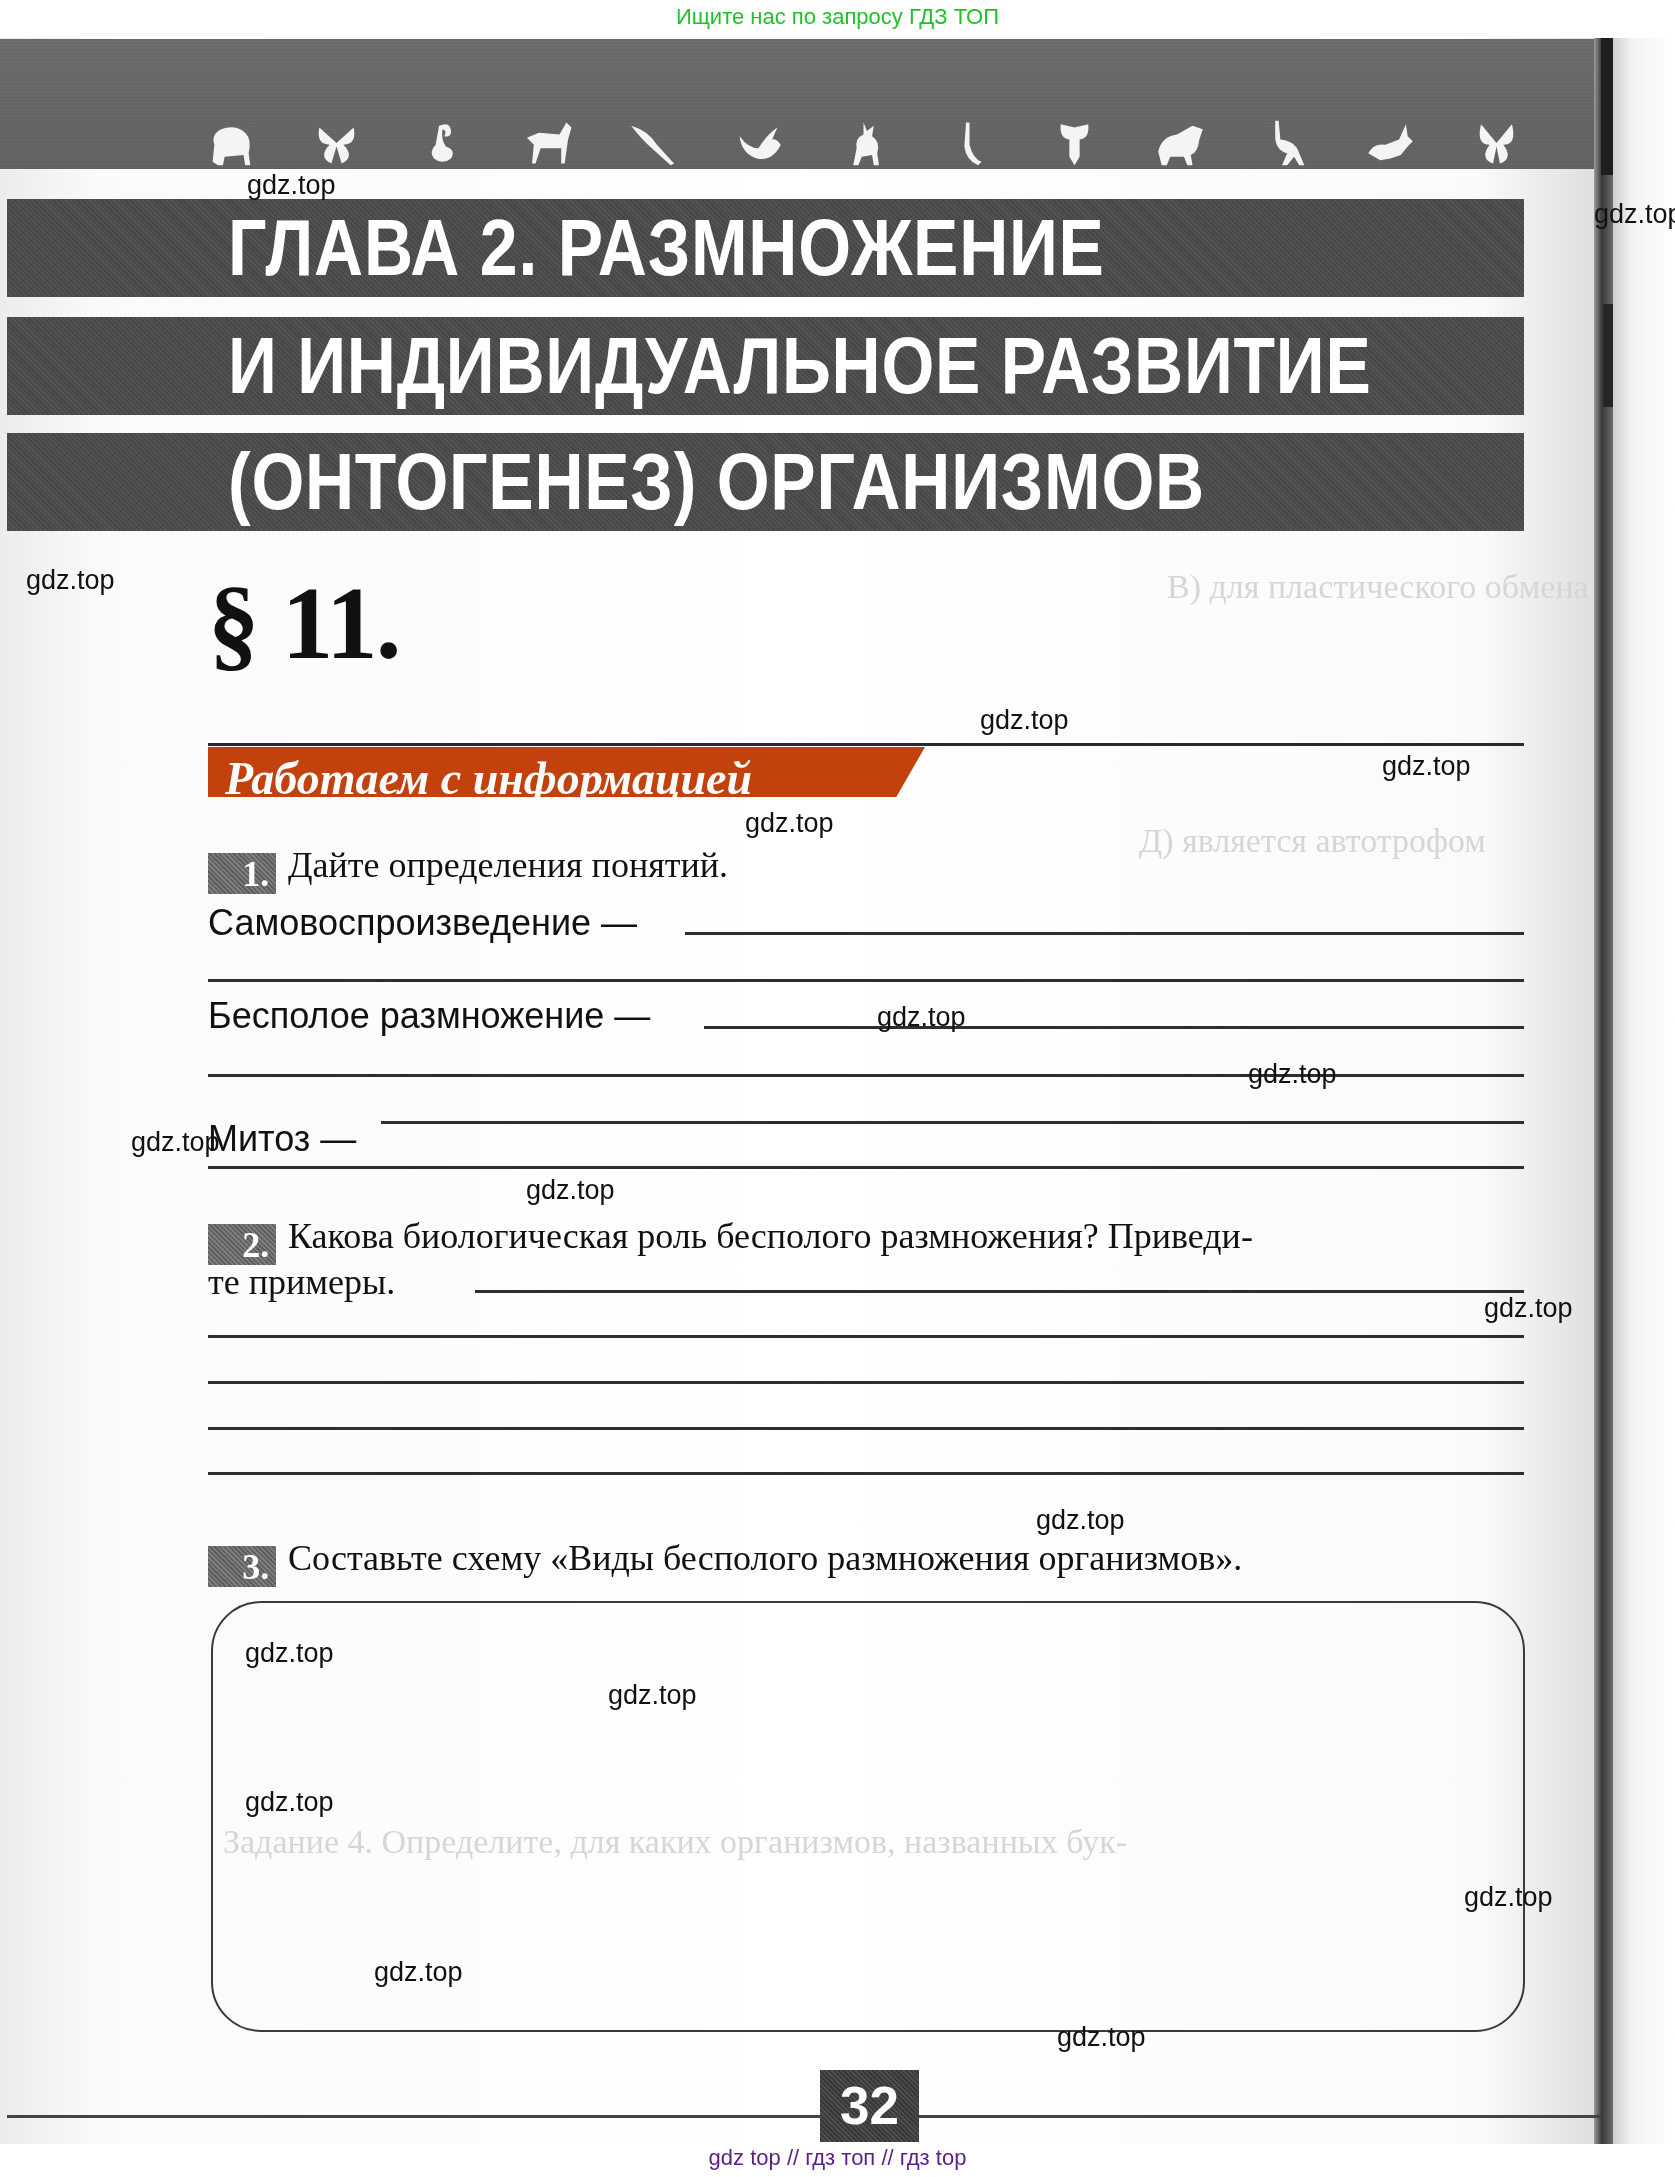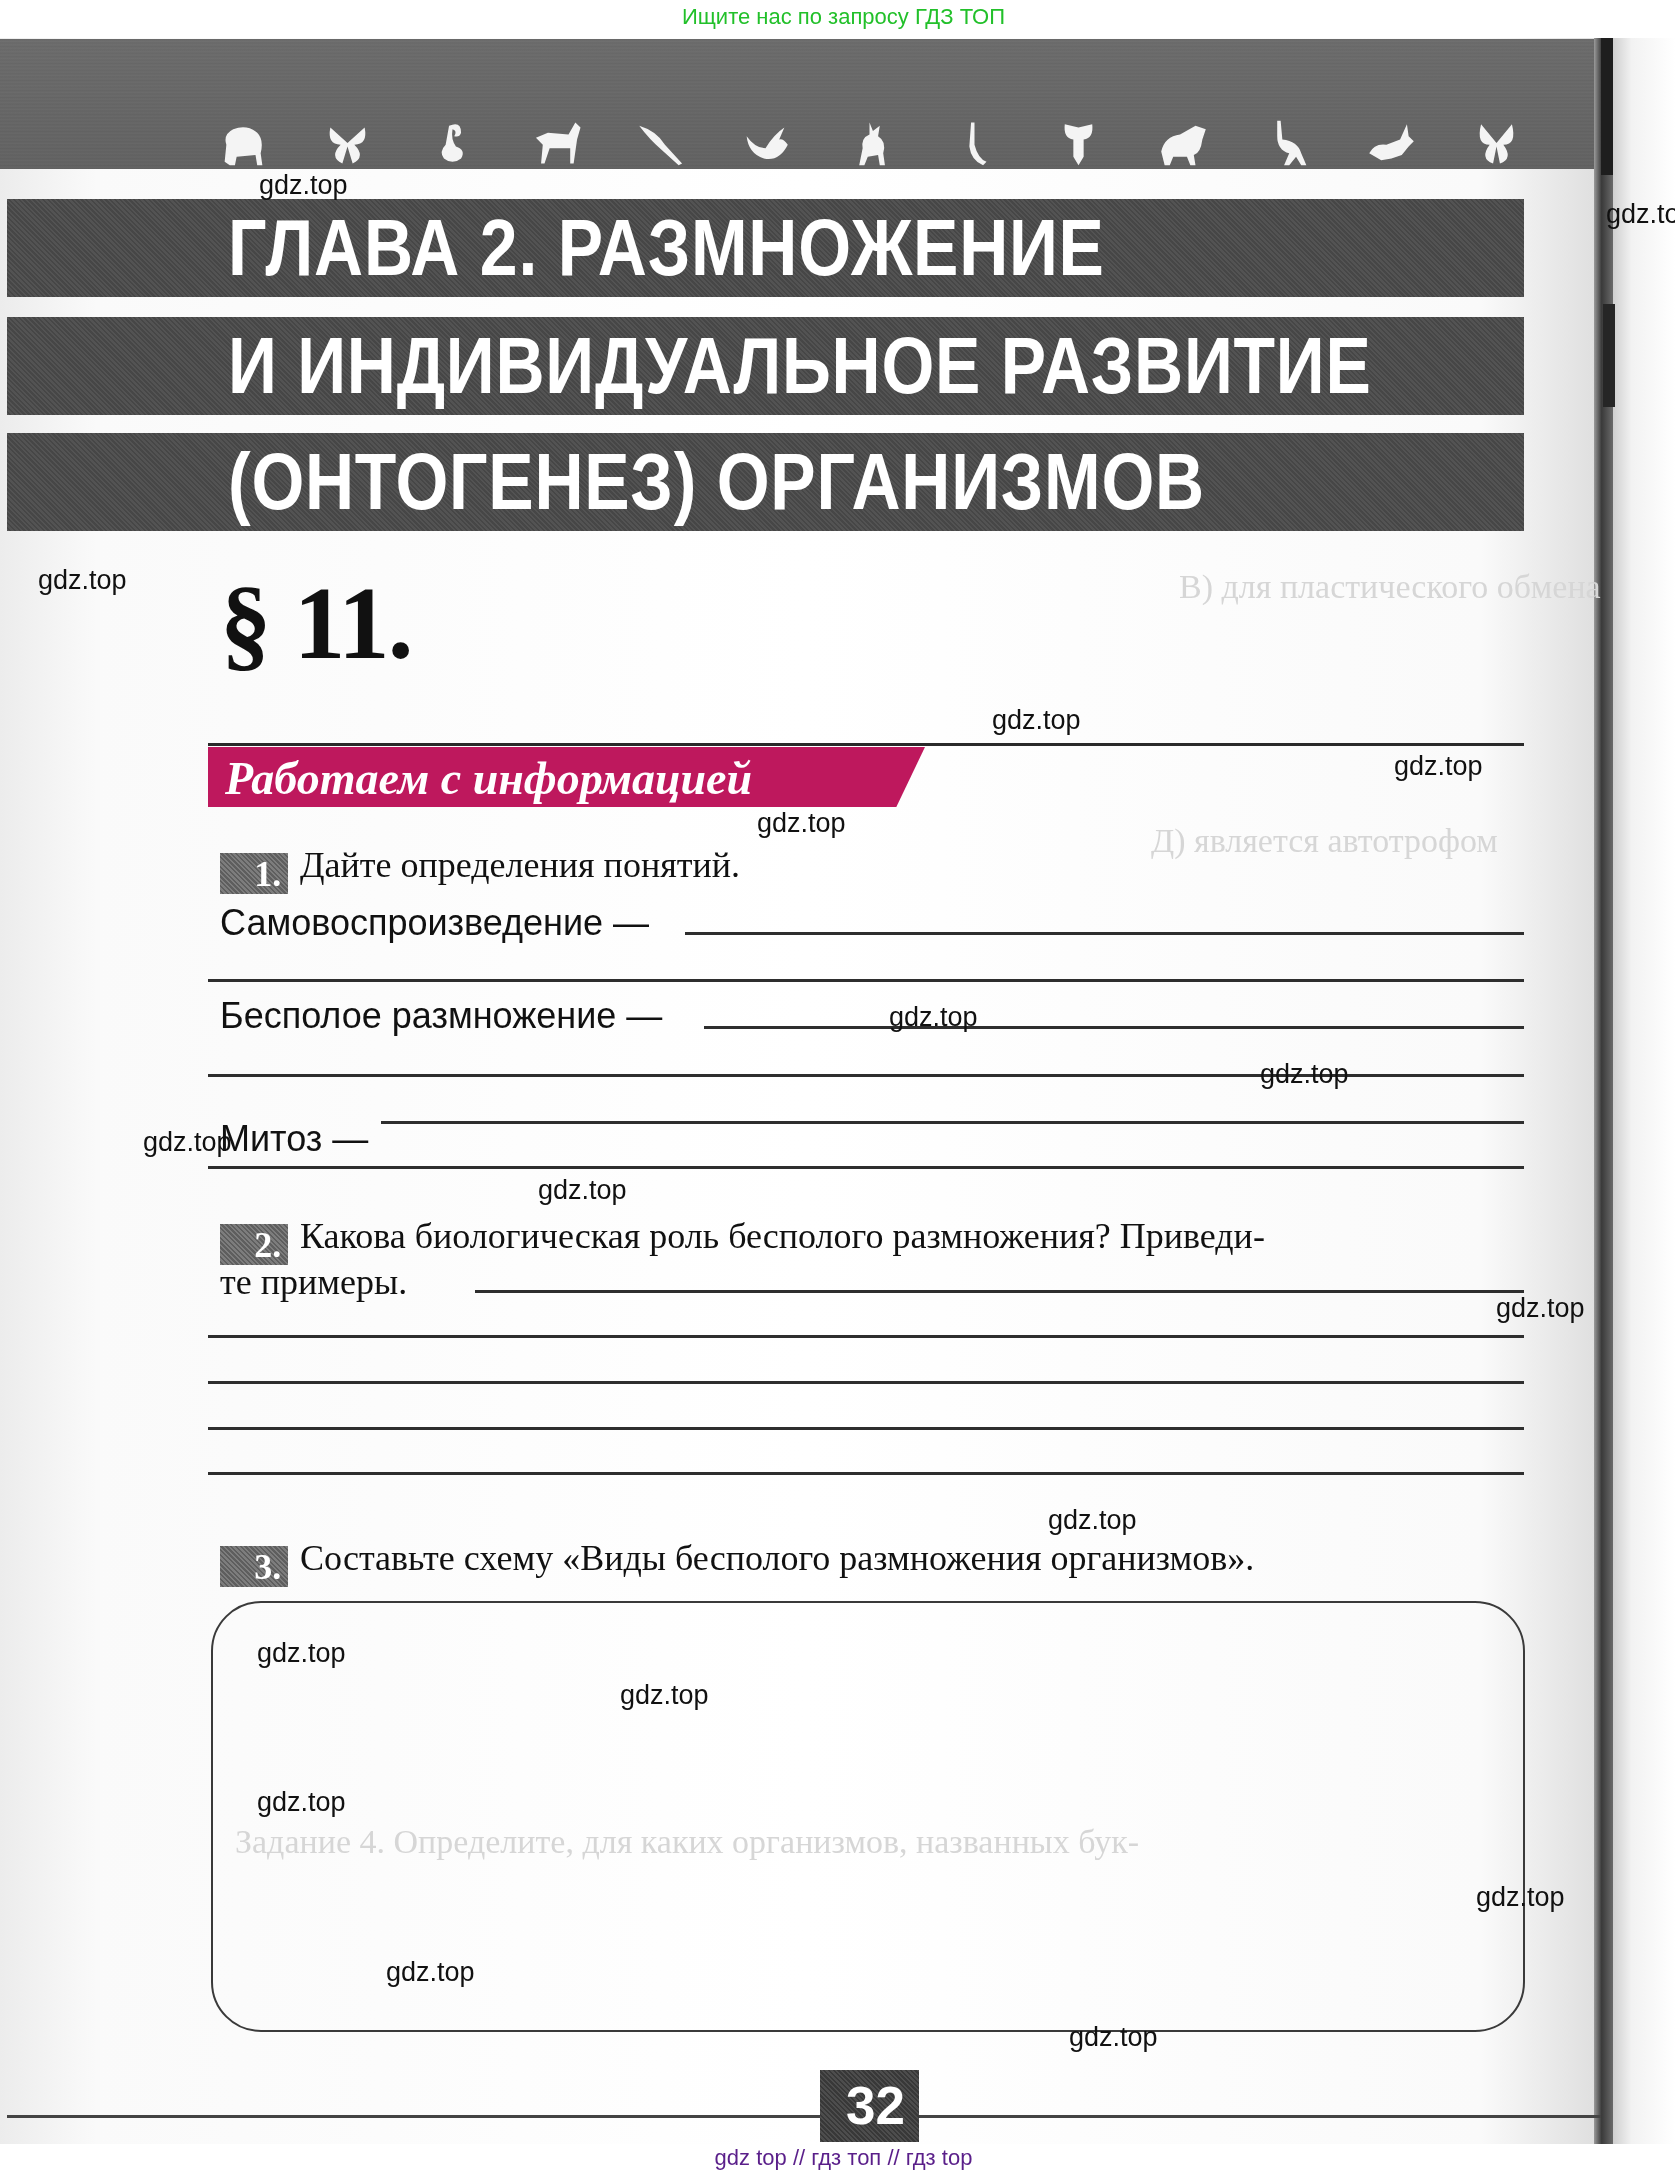--- a/index.html
+++ b/index.html
@@ -1,19 +1,19 @@
 <!DOCTYPE html>
 <html style="font-size:13.7px"><head>
 <meta charset="utf-8">
 <style>
   * { box-sizing: border-box; margin: 0; padding: 0; }
   html, body { width: 1675px; height: 2178px; background: #ffffff; overflow: hidden; }
   body { position: relative; font-family: "Liberation Serif", serif; color: #1a1a1a; }
 
-  .abs { position: absolute; padding-left: 12px; }
+  .abs { position: absolute; }
 
   .top-banner { left: 0; top: 0; width: 1675px; height: 38px; text-align: center;
     font-family: "Liberation Sans", sans-serif; font-size: 22px; color: #22c02a; line-height: 34px; }
 
   .page { left: 0; top: 38px; width: 1609px; height: 2106px; background: #f7f7f7; }
   .page-inner { left: 0; top: 0; width: 1609px; height: 2106px;
     background: linear-gradient(90deg, #ececec 0%, #fafafa 6%, #ffffff 50%, #fafafa 92%, #dcdcdc 100%); }
 
   .spine { left: 1594px; top: 38px; width: 19px; height: 2106px;
     background: linear-gradient(90deg, #9a9a9a, #3a3a3a 40%, #6a6a6a); }
@@ -36,21 +36,21 @@
 
   .wm { font-family: "Liberation Sans", sans-serif; font-size: 27px; color: #111; white-space: nowrap; }
 
   .para-num { left: 208px; top: 572px; font-family: "Liberation Serif", serif; font-weight: bold;
     font-size: 103px; line-height: 103px; color: #111; white-space: nowrap; letter-spacing: -1.7px; }
   .para-title { left: 435px; top: 599px; font-family: "Liberation Serif", serif; font-weight: bold;
     font-size: 48px; line-height: 60px; color: #111; white-space: nowrap; }
   .para-title .l2 { display: block; padding-left: 0; }
 
   .info-rule { left: 208px; top: 743px; width: 1316px; height: 3.4px; background: #2a2a2a; }
-  .info-banner { left: 208px; top: 747px; width: 717px; height: 60px; background: #be185d;
+  .info-banner { left: 208px; top: 747px; width: 717px; height: 50px; background: #c2410c;
     clip-path: polygon(0 0, 100% 0, 96% 100%, 0 100%); }
   .info-text { position: absolute; left: 17px; top: 0; line-height: 63px; font-family: "Liberation Serif", serif;
     font-style: italic; font-weight: bold; font-size: 46px; color: #ffffff; white-space: nowrap; }
 
   .q-badge { display: inline-block; width: 68px; height: 41px; background: #6b6b6b;
     background-image: repeating-linear-gradient(45deg, rgba(255,255,255,0.12) 0 1.7px, rgba(0,0,0,0.12) 1.7px 3.4px);
     color: #ffffff; font-family: "Liberation Serif", serif; font-weight: bold; font-size: 36px;
     text-align: right; padding-right: 6.8px; line-height: 43px; vertical-align: middle; margin-right: 12px; }
   .q-text { font-family: "Liberation Serif", serif; font-size: 36px; color: #111; white-space: nowrap; line-height: 48px; }
   .q-text b { font-weight: normal; }

